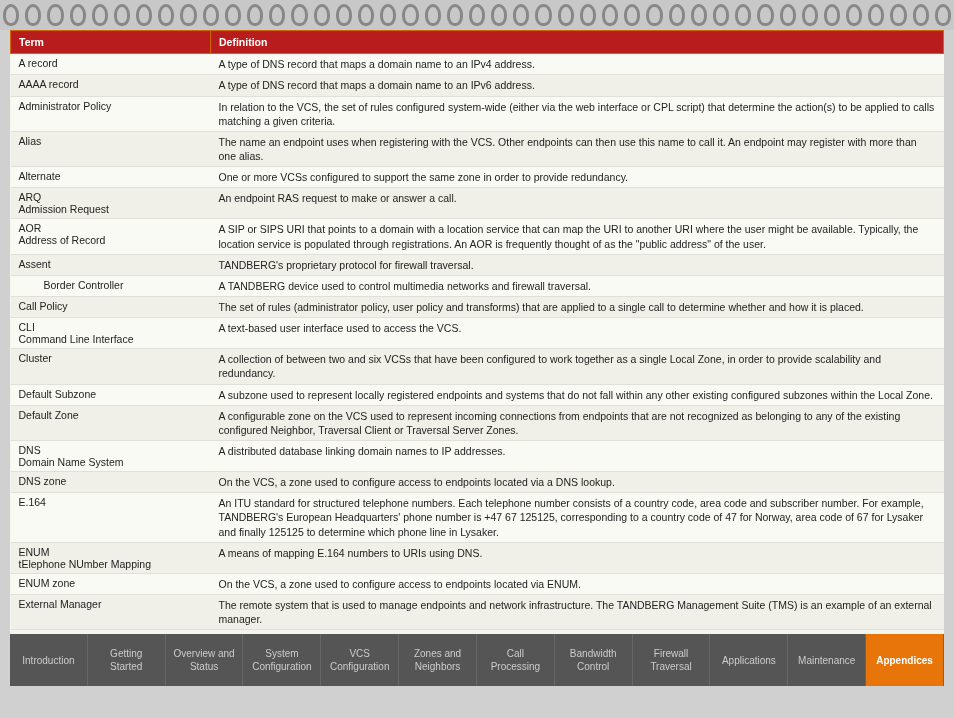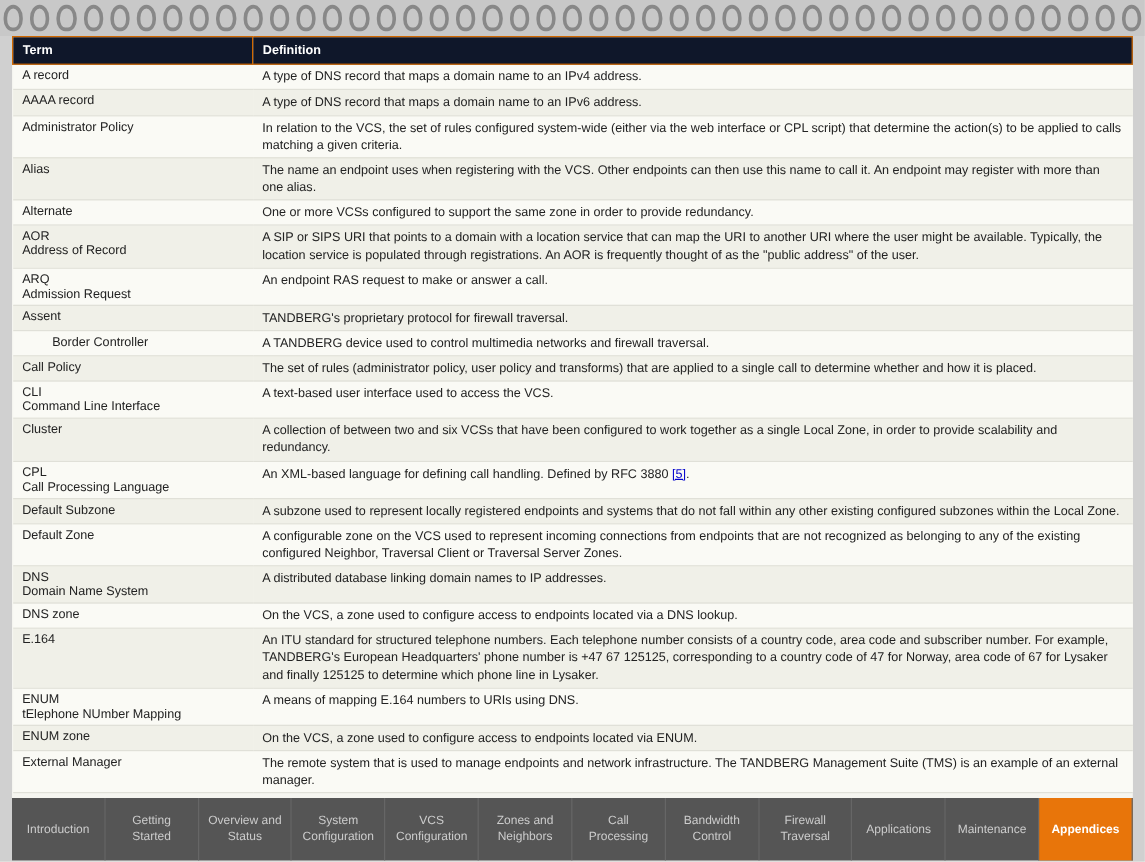--- a/index.html
+++ b/index.html
@@ -64,21 +64,21 @@
       font-size: 9px;
     }
 
     
     .glossary-table {
       width: 100%;
       border-collapse: collapse;
       font-size: 10.5px;
     }
     .glossary-table th {
-      background: #0f172a;
+      background: #b91c1c;
       color: white;
       text-align: left;
       padding: 4px 8px;
       font-weight: bold;
       border: 1px solid #d06800;
     }
     .glossary-table td {
       padding: 3px 8px;
       vertical-align: top;
       border-bottom: 1px solid #e0e0d8;
@@ -210,54 +210,49 @@
         </tr>
         <tr>
           <td class="term-col" style="white-space: pre-line;">Alias</td>
           <td class="def-col">The name an endpoint uses when registering with the VCS. Other endpoints can then use this name to call it. An endpoint may register with more than one alias.</td>
         </tr>
         <tr>
           <td class="term-col" style="white-space: pre-line;">Alternate</td>
           <td class="def-col">One or more VCSs configured to support the same zone in order to provide redundancy.</td>
         </tr>
         <tr>
+          <td class="term-col" style="white-space: pre-line;">ARQ
+Admission Request</td>
+          <td class="def-col">An endpoint RAS request to make or answer a call.</td>
+        </tr>
+        <tr>
           <td class="term-col" style="white-space: pre-line;">AOR
 Address of Record</td>
           <td class="def-col">A SIP or SIPS URI that points to a domain with a location service that can map the URI to another URI where the user might be available. Typically, the location service is populated through registrations. An AOR is frequently thought of as the "public address" of the user.</td>
         </tr>
         <tr>
-          <td class="term-col" style="white-space: pre-line;">ARQ
-Admission Request</td>
-          <td class="def-col">An endpoint RAS request to make or answer a call.</td>
-        </tr>
-        <tr>
           <td class="term-col" style="white-space: pre-line;">Assent</td>
           <td class="def-col">TANDBERG's proprietary protocol for firewall traversal.</td>
         </tr>
         <tr>
           <td class="term-col" style="white-space: pre-line; padding-left: 33px;">Border Controller</td>
           <td class="def-col">A TANDBERG device used to control multimedia networks and firewall traversal.</td>
         </tr>
         <tr>
           <td class="term-col" style="white-space: pre-line;">Call Policy</td>
           <td class="def-col">The set of rules (administrator policy, user policy and transforms) that are applied to a single call to determine whether and how it is placed.</td>
         </tr>
         <tr>
           <td class="term-col" style="white-space: pre-line;">CLI
 Command Line Interface</td>
           <td class="def-col">A text-based user interface used to access the VCS.</td>
         </tr>
         <tr>
           <td class="term-col" style="white-space: pre-line;">Cluster</td>
           <td class="def-col">A collection of between two and six VCSs that have been configured to work together as a single Local Zone, in order to provide scalability and redundancy.</td>
-        </tr>
-        <tr>
-          <td class="term-col" style="white-space: pre-line;">CPL
-Call Processing Language</td>
-          <td class="def-col">An XML-based language for defining call handling.  Defined by RFC 3880 <span class="link-ref">[5]</span>.</td>
         </tr>
         <tr>
           <td class="term-col" style="white-space: pre-line;">Default Subzone</td>
           <td class="def-col">A subzone used to represent locally registered endpoints and systems that do not fall within any other existing configured subzones within the Local Zone.</td>
         </tr>
         <tr>
           <td class="term-col" style="white-space: pre-line;">Default Zone</td>
           <td class="def-col">A configurable zone on the VCS used to represent incoming connections from endpoints that are not recognized as belonging to any of the existing configured Neighbor, Traversal Client or Traversal Server Zones.</td>
         </tr>
         <tr>

